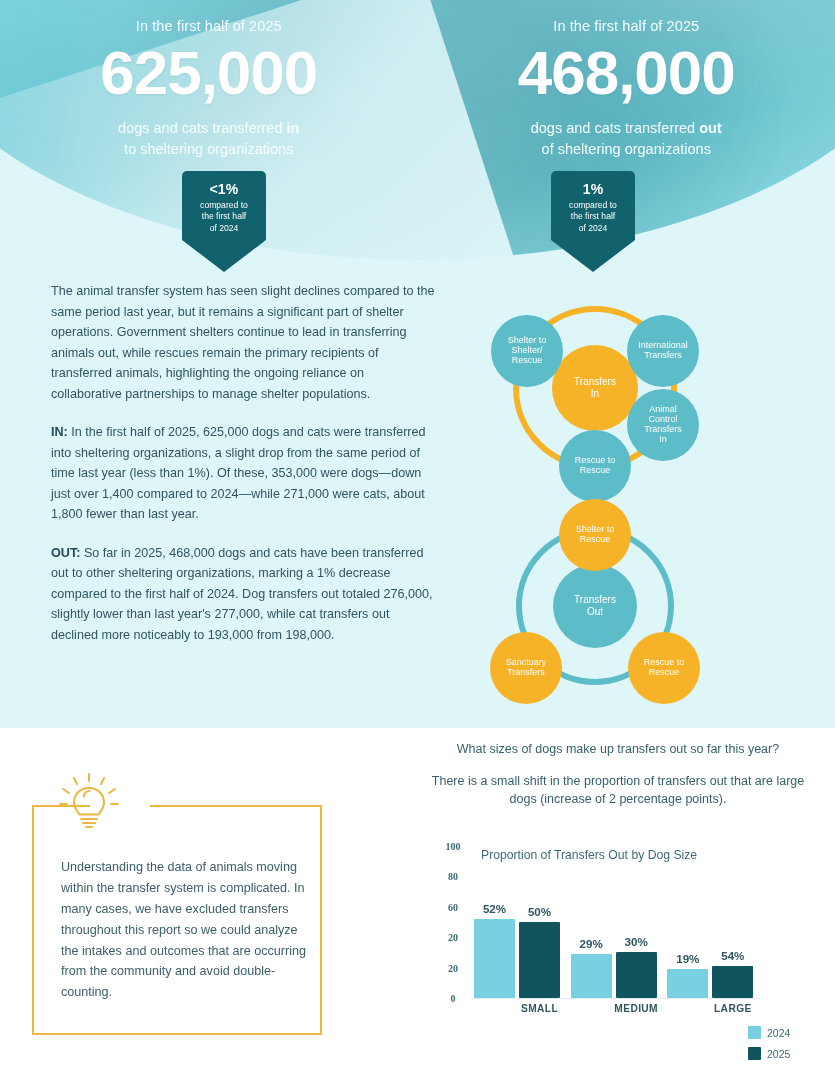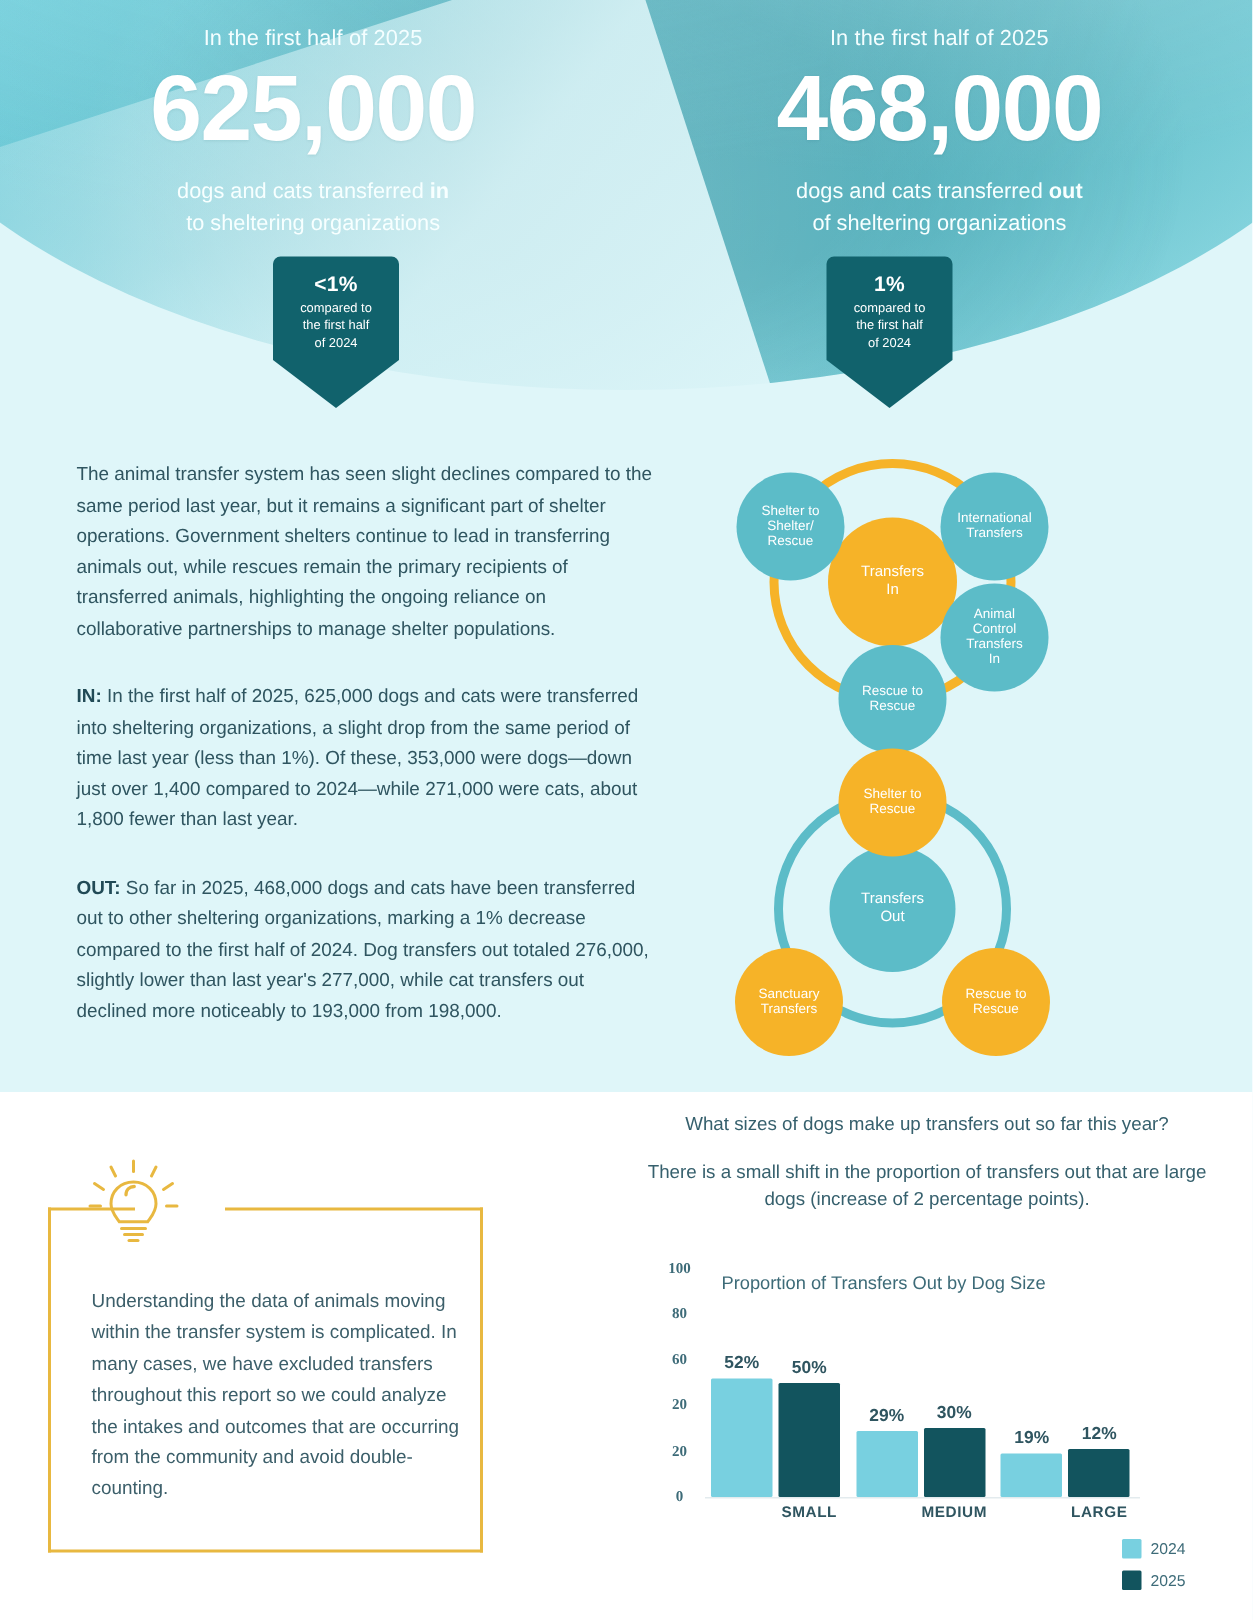--- a/index.html
+++ b/index.html
@@ -70,21 +70,21 @@
     width:0; height:0; margin:0 auto;
     border-left:42px solid transparent; border-right:42px solid transparent;
     border-top:32px solid #11626c;
   }
   #badge-in { left:182px; top:171px; }
   #badge-out{ left:551px; top:171px; }
 
   
   .copy{ position:absolute; left:51px; top:281px; width:386px; z-index:3;
          color:#2f5560; font-size:12.6px; line-height:1.63; }
-  .copy p { margin-bottom:18px;margin-top:25px; }
+  .copy p { margin-bottom:18px; }
   .copy p:last-child{ margin-bottom:0; }
   .copy b { font-weight:700; color:#214a56; }
 
   
   .diagram{ position:absolute; z-index:3; }
   #diagram-in { left:480px; top:275px; width:230px; height:225px; }
   #diagram-out{ left:480px; top:505px; width:230px; height:213px; }
   .ring {
     position:absolute; border-radius:50%;
   }
@@ -287,21 +287,21 @@
             <div class="bar c2024" style="left: 4px; height: 44.08px; background: rgb(120, 208, 224);"></div>
             <div class="blabel" style="left: 24.5px; bottom: 48.08px;">29%</div>
             <div class="bar c2025" style="left: 49px; height: 45.6px; background: rgb(18, 84, 94);"></div>
             <div class="blabel" style="left: 69.5px; bottom: 49.6px;">30%</div>
             <div class="xlabel" style="left: 69.5px;">MEDIUM</div>
           </div>
           <div class="group" style="left: 193.333px; width: 96.6667px;">
             <div class="bar c2024" style="left: 4px; height: 28.88px; background: rgb(120, 208, 224);"></div>
             <div class="blabel" style="left: 24.5px; bottom: 32.88px;">19%</div>
             <div class="bar c2025" style="left: 49px; height: 31.92px; background: rgb(18, 84, 94);"></div>
-            <div class="blabel" style="left: 69.5px; bottom: 35.92px;">12%</div>
+            <div class="blabel" style="left: 69.5px; bottom: 35.92px;">54%</div>
             <div class="xlabel" style="left: 69.5px;">LARGE</div>
           </div>
         </div>
       <div class="legend" id="legend">
           <div class="legend-row">
             <span class="legend-sw" style="background: rgb(120, 208, 224);"></span>
             <span class="legend-lab">2024</span>
           </div>
           <div class="legend-row">
             <span class="legend-sw" style="background: rgb(18, 84, 94);"></span>

